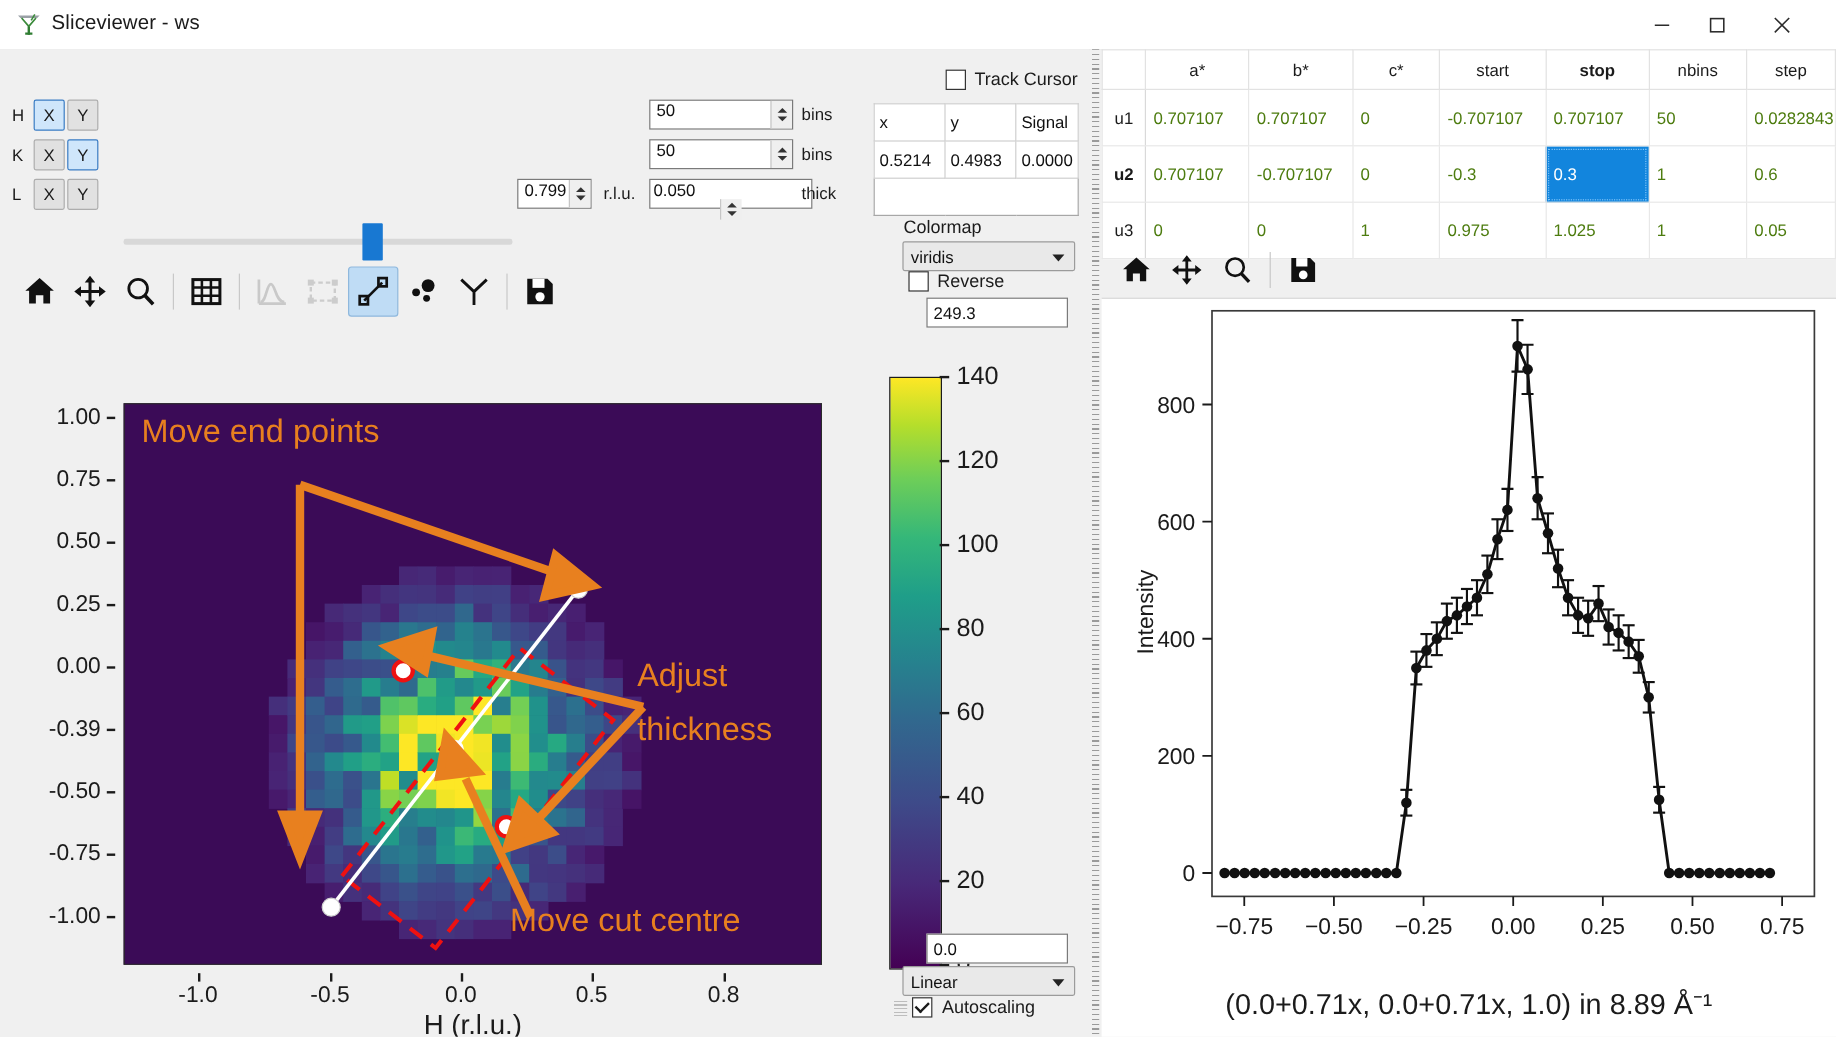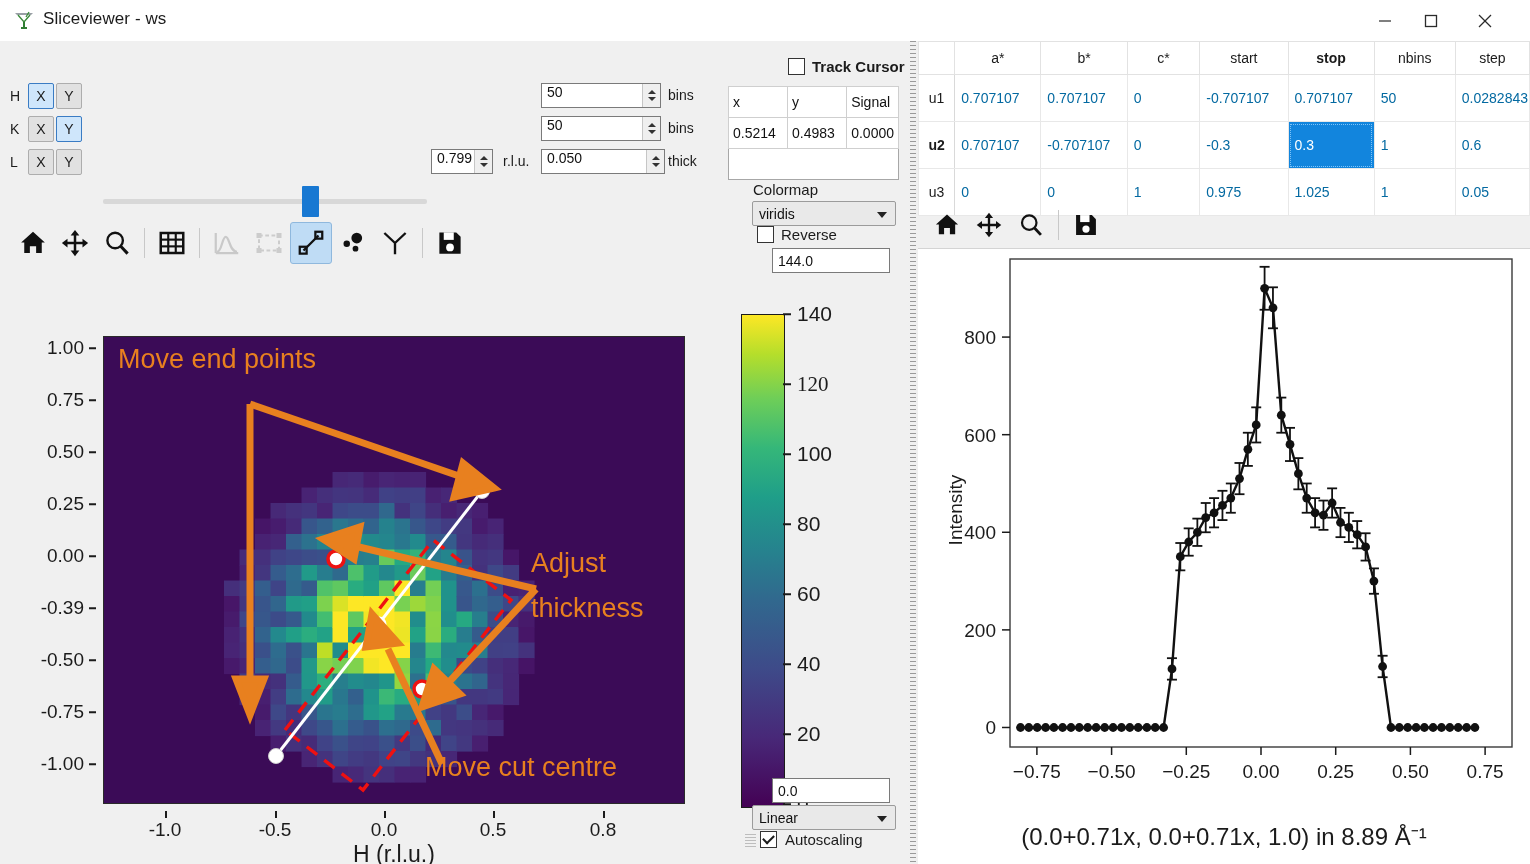--- a/index.html
+++ b/index.html
@@ -92,21 +92,21 @@
   .vsplit .dots{position:absolute;left:2px;top:0;width:6px;height:823px;
       background-image:repeating-linear-gradient(to bottom,#9a9a9a 0px,#9a9a9a 1px,transparent 1px,transparent 4px);}
 
   
   .rightpanel{position:absolute;left:918px;top:41px;width:612px;height:823px;background:#f0f0f0;}
   .dimtable{position:absolute;left:0px;top:0px;width:612px;border-collapse:collapse;background:#fff;
             border:1px solid #c0c0c0;box-sizing:border-box;}
   .dimtable th{font-size:14px;font-weight:400;color:#1b1b1b;height:30px;border:1px solid #e2e2e2;
             background:#fff;text-align:center;}
   .dimtable th.bold{font-weight:bold;}
-  .dimtable td{font-size:14px;color:#0369a1;height:44px;border:1px solid #e8e8e8;padding-left:6px;}
+  .dimtable td{font-size:14px;color:#4d7c0f;height:44px;border:1px solid #e8e8e8;padding-left:6px;}
   .dimtable td.rowhdr{text-align:center;padding:0;color:#1b1b1b;background:#fff;border-right:1px solid #d9d9d9;}
   .dimtable td.rowhdr.bold{font-weight:bold;}
   .dimtable td.sel{background:#1285dd;color:#fff;outline:1px dotted #7fc3f7;outline-offset:-3px;}
 
   .rtbar{position:absolute;left:8px;top:162px;height:44px;display:flex;align-items:center;}
   .plotarea{position:absolute;left:0;top:207px;width:612px;height:616px;background:#fff;border-top:1px solid #d4d4d4;}
   .fig2{position:absolute;left:0;top:0;width:612px;height:616px;}
   .fig2 .ylab{position:absolute;font-size:19px;color:#1b1b1b;transform:rotate(-90deg);transform-origin:50% 50%;}
   .fig2 .cap{position:absolute;font-size:24px;color:#1b1b1b;text-align:center;width:100%;}
 </style>
@@ -183,21 +183,21 @@
     <div class="slider-track"></div>
     <div class="slider-handle"></div>
     <div class="spin" style="left:431px;top:108px;width:62px;">
       <span class="val">0.799</span>
       <span class="arrows">
           <i class="up"></i>
           <i class="dn"></i>
         </span>
     </div>
     <span class="unitlbl" style="left:503px;top:112px;text-align:right;">r.l.u.</span>
-    <div class="spin" style="left:541px;top:108px;width:124px;">
+    <div class="spin" style="left:541px;top:108px;width:136px;flex-direction:column;">
       <span class="val">0.050</span>
       <span class="arrows">
           <i class="up"></i>
           <i class="dn"></i>
         </span>
     </div>
     <span class="unitlbl" style="left:668px;top:112px;">thick</span>
 
     <div class="tbar">
       <div class="tbtn">
@@ -661,21 +661,21 @@
 
       <div class="anno" style="left:118px;top:48px;">Move end points</div>
       <div class="anno" style="left:531px;top:252px;">Adjust</div>
       <div class="anno" style="left:531px;top:297px;">thickness</div>
       <div class="anno" style="left:425px;top:456px;">Move cut centre</div>
     </div>
 
   </div>
 
   <div class="ccol">
-    <div class="chk" style="position:absolute;left:63px;top:17px;font-weight:bold;">
+    <div class="chk" style="position:absolute;left:63px;top:17px;">
       <span class="chkbox"></span>
       <span style="margin-left:7px;font-size:15px;color:#1b1b1b;">Track Cursor</span>
     </div>
 
     <table class="sigtable">
       <tbody>
           <tr>
         <td style="width:54px;">x</td>
         <td style="width:54px;">y</td>
         <td>Signal</td>
@@ -698,29 +698,29 @@
       <span>viridis</span>
       <i class="carat"></i>
     </div>
 
     <div class="chk" style="position:absolute;left:32px;top:185px;">
       <span class="chkbox"></span>
       <span style="margin-left:7px;font-size:15px;color:#1b1b1b;">Reverse</span>
     </div>
 
     <div class="tbox" style="left:47px;top:207px;width:118px;">
-      <span>144.0</span>
+      <span>249.3</span>
     </div>
 
     <div class="cbar"></div>
     <div class="cbticks">
       <i class="cbtick" style="left:58px;top:273px;"></i>
         <span style="left:72px;top:273px;">140</span>
       <i class="cbtick" style="left:58px;top:343px;"></i>
-        <span style="left:72px;top:343px;font-family:Liberation Serif, serif;">120</span>
+        <span style="left:72px;top:343px;">120</span>
       <i class="cbtick" style="left:58px;top:413px;"></i>
         <span style="left:72px;top:413px;">100</span>
       <i class="cbtick" style="left:58px;top:483px;"></i>
         <span style="left:72px;top:483px;">80</span>
       <i class="cbtick" style="left:58px;top:553px;"></i>
         <span style="left:72px;top:553px;">60</span>
       <i class="cbtick" style="left:58px;top:623px;"></i>
         <span style="left:72px;top:623px;">40</span>
       <i class="cbtick" style="left:58px;top:693px;"></i>
         <span style="left:72px;top:693px;">20</span>

